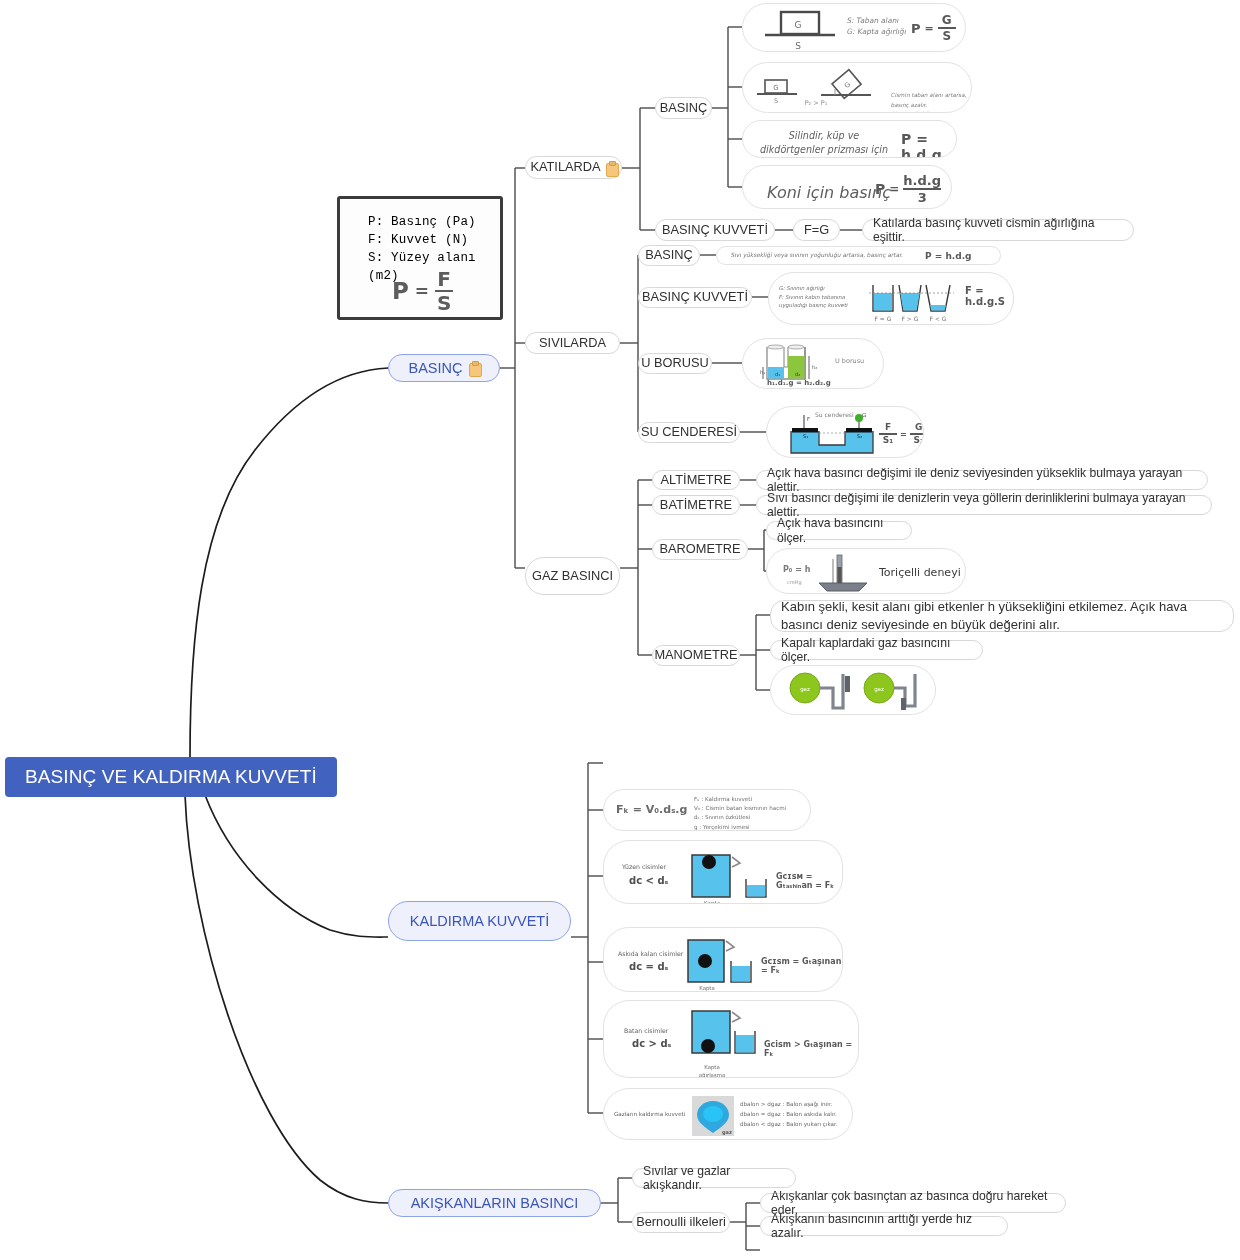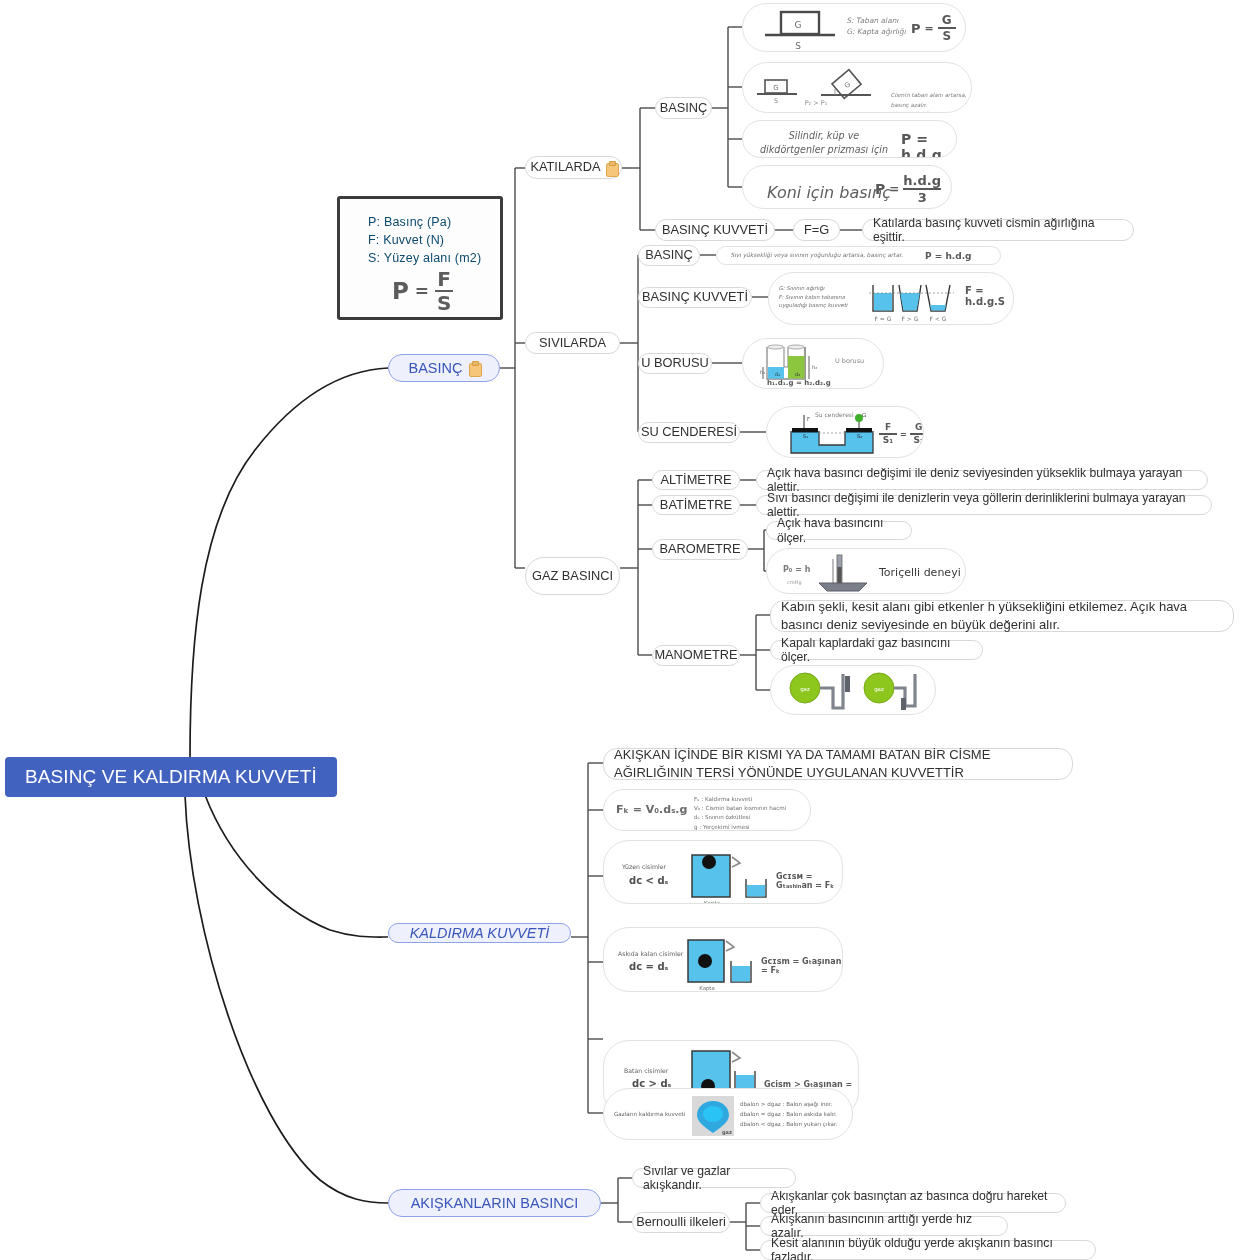--- a/index.html
+++ b/index.html
@@ -93,22 +93,22 @@
 
   
   .formula-box {
     position: absolute;
     background: #fdfdfd;
     border: 3px solid #3b3b3b;
     border-radius: 3px;
   }
   .fb-lines {
     position: absolute; left: 28px; top: 14px;
-    font-family: Liberation Sans, sans-serif;
-    font-size: 12.5px; color: #0c4a6e; line-height: 1.45;
+    font-family: Liberation Mono, monospace;
+    font-size: 12.5px; color: #000000; line-height: 1.45;
     letter-spacing: .2px;
   }
   .fb-eq {
     position: absolute; left: 52px; top: 70px;
     display: flex; align-items: center; gap: 6px;
     font-family: "DejaVu Sans", sans-serif;
     color: #5d5d5d; font-weight: bold;
   }
   .fb-eq .p { font-size: 23px; }
   .fb-eq .eqs { font-size: 17px; }
@@ -233,21 +233,21 @@
 
   <div class="node root" style="left:5px; top:757px; width:332px; height:40px;">
     <span>BASINÇ VE KALDIRMA KUVVETİ</span>
   </div>
 
   <div class="node lvl1" style="left:388px; top:354px; width:112px; height:28px;">
     <span>BASINÇ</span>
     <span class="note-icon"></span>
   </div>
 
-  <div class="node lvl1" style="left:388px; top:923px; width:183px; height:20px;font-style:italic;">
+  <div class="node lvl1" style="left:388px; top:901px; width:183px; height:40px;">
     <span>KALDIRMA KUVVETİ</span>
   </div>
 
   <div class="node lvl1" style="left:388px; top:1189px; width:213px; height:28px;">
     <span>AKIŞKANLARIN BASINCI</span>
   </div>
 
   <div class="node lvl2" style="left:525px; top:156px; width:97px; height:23px;">
     <span>KATILARDA</span>
     <span class="note-icon"></span>
@@ -518,23 +518,20 @@
         <rect x="74" y="10" width="5" height="16" fill="#5f636b"></rect>
 
         <circle cx="108" cy="22" r="15" fill="#8dc71e" stroke="#76a818" stroke-width="1"></circle>
         <text x="108" y="25" font-family="DejaVu Sans" font-size="5.5" fill="#fff" text-anchor="middle">gaz</text>
         <path d="M123,22 L134,22 L134,40 L144,40 L144,8" fill="none" stroke="#7f848d" stroke-width="3.2"></path>
         <rect x="130" y="32" width="5" height="12" fill="#5f636b"></rect>
       </svg>
     </div>
   </div>
 
-  <div class="node txt big" style="left:603px; top:748px; width:470px; height:32px; padding:2px 10px;">
-    <span>AKIŞKAN İÇİNDE BİR KISMI YA DA TAMAMI BATAN BİR CİSME AĞIRLIĞININ TERSİ YÖNÜNDE UYGULANAN KUVVETTİR</span>
-  </div>
 
   <div class="pic" style="left:603px; top:789px; width:208px; height:42px;">
     <div class="eqtxt" style="left:12px; top:13px; font-size:11px; color:#6a6a6a;">
       <span>Fₖ = V₀.dₛ.g</span>
     </div>
     <div class="cap" style="left:90px; top:5px; font-size:5.6px; line-height:1.65; color:#6f6f6f;">
       <div>Fₖ : Kaldırma kuvveti</div>
       <div>V₀ : Cismin batan kısmının hacmi</div>
       <div>dₛ : Sıvının özkütlesi</div>
       <div>g : Yerçekimi ivmesi</div>
@@ -586,21 +583,21 @@
     <div class="cap" style="left:82px; top:48px; width:42px; font-size:5.4px; line-height:1.5; text-align:center; color:#6d6d6d; white-space:pre-line;">
       <span>Kapta
 ağırlaşma
 olmaz.</span>
     </div>
     <div class="eqtxt" style="left:157px; top:29px; font-size:8px; color:#5a5a5a;">
       <span>Gᴄɪsm = Gₜaşınan = Fₖ</span>
     </div>
   </div>
 
-  <div class="pic" style="left:603px; top:1000px; width:256px; height:78px;margin-top:40px;">
+  <div class="pic" style="left:603px; top:1000px; width:256px; height:78px;">
     <div class="cap" style="left:20px; top:26px; font-size:6.2px; color:#5f5f5f;">
       <span>Batan cisimler</span>
     </div>
     <div class="cap b" style="left:28px; top:37px; font-size:10px; color:#4f4f4f;">
       <span>dᴄ &gt; dₛ</span>
     </div>
     <div class="pic-inner" style="pointer-events:none;">
       <svg viewBox="0 0 240 78" width="240" height="78">
         <rect x="88" y="10" width="38" height="42" fill="#57c2ec" stroke="#3a3a3a" stroke-width="1.5"></rect>
         <circle cx="104" cy="45" r="7" fill="#111"></circle>
@@ -647,17 +644,14 @@
   <div class="node lvl2" style="left:632px; top:1212px; width:98px; height:21px;">
     <span>Bernoulli ilkeleri</span>
   </div>
 
   <div class="node txt" style="left:760px; top:1193px; width:306px; height:20px; align-items:center;">
     <span>Akışkanlar çok basınçtan az basınca doğru hareket eder.</span>
   </div>
   <div class="node txt" style="left:760px; top:1216px; width:248px; height:20px; align-items:center;">
     <span>Akışkanın basıncının arttığı yerde hız azalır.</span>
   </div>
-  <div class="node txt" style="left:760px; top:1240px; width:336px; height:20px; align-items:center;">
-    <span>Kesit alanının büyük olduğu yerde akışkanın basıncı fazladır.</span>
-  </div>
 
 </div>
 
 </body></html>

